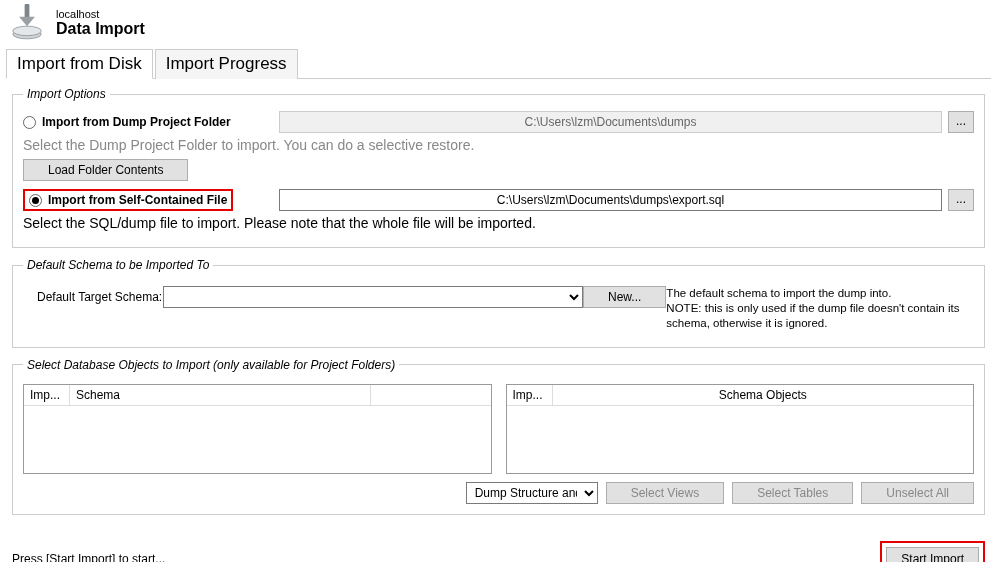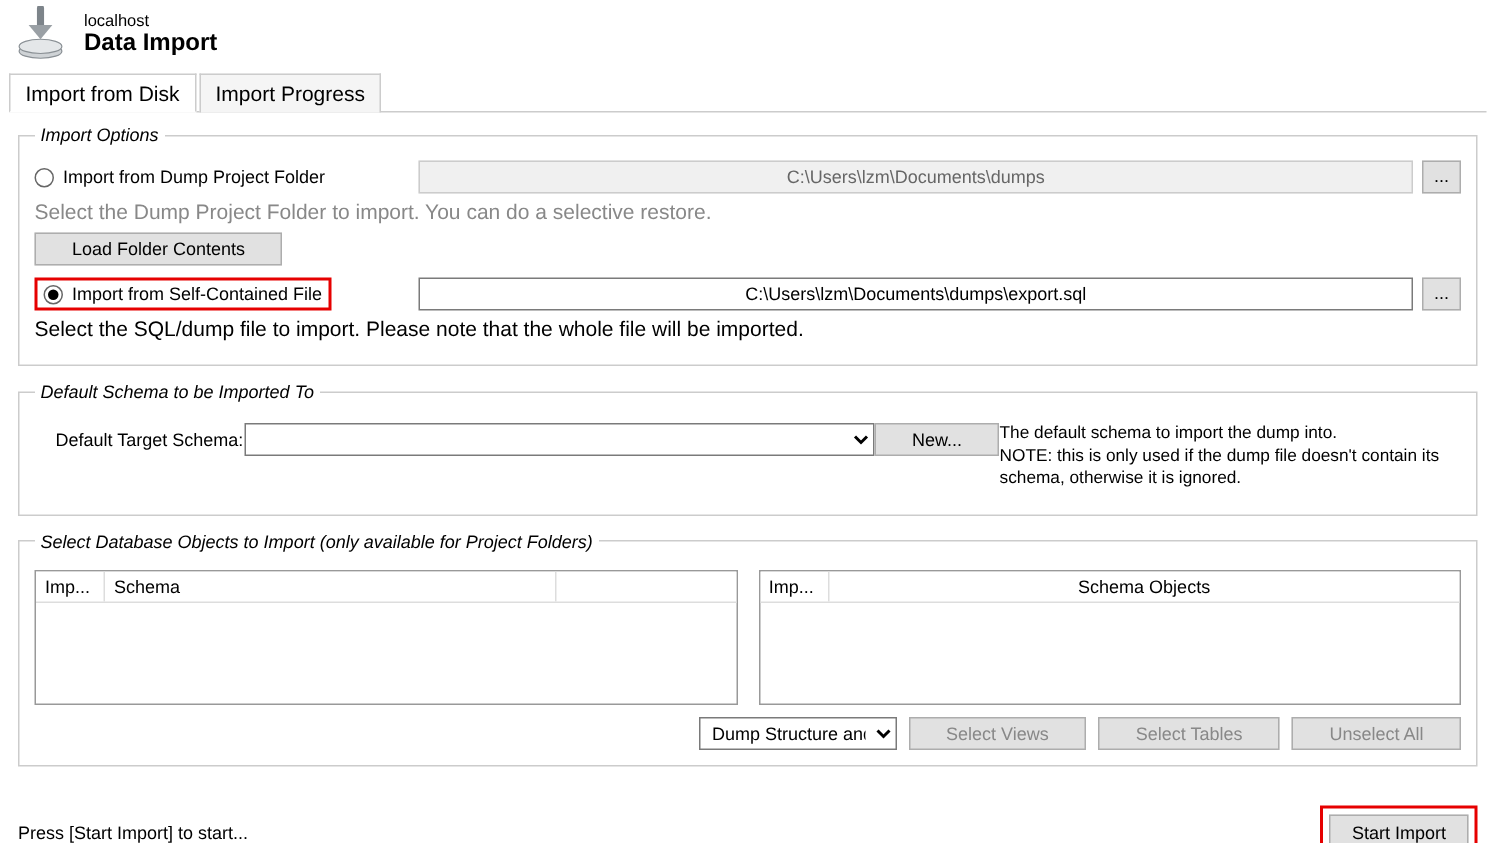--- a/index.html
+++ b/index.html
@@ -32,21 +32,21 @@
     margin: 0 6px;
   }
   .tab {
     padding: 4px 10px;
     border: 1px solid #ccc;
     border-bottom: none;
     background: #f5f5f5;
     position: relative;
     top: 1px;
     margin-right: 2px;
-    font-size: 14px;
+    font-size: 17px;
     cursor: default;
   }
   .tab.active {
     background: #fff;
     border-bottom: 1px solid #fff;
   }
   .body {
     padding: 8px 12px 10px 12px;
   }
   fieldset {
@@ -64,20 +64,21 @@
     align-items: center;
     gap: 6px;
     margin: 2px 0;
     width: 100%;
   }
   .radio-label {
     width: 250px;
     display: flex;
     align-items: center;
     gap: 6px;
+    font-weight: bold;
   }
   .radio {
     width: 13px; height: 13px;
     border: 1px solid #666;
     border-radius: 50%;
     position: relative;
     background: #fff;
     flex-shrink:0;
   }
   .radio.checked::after {

